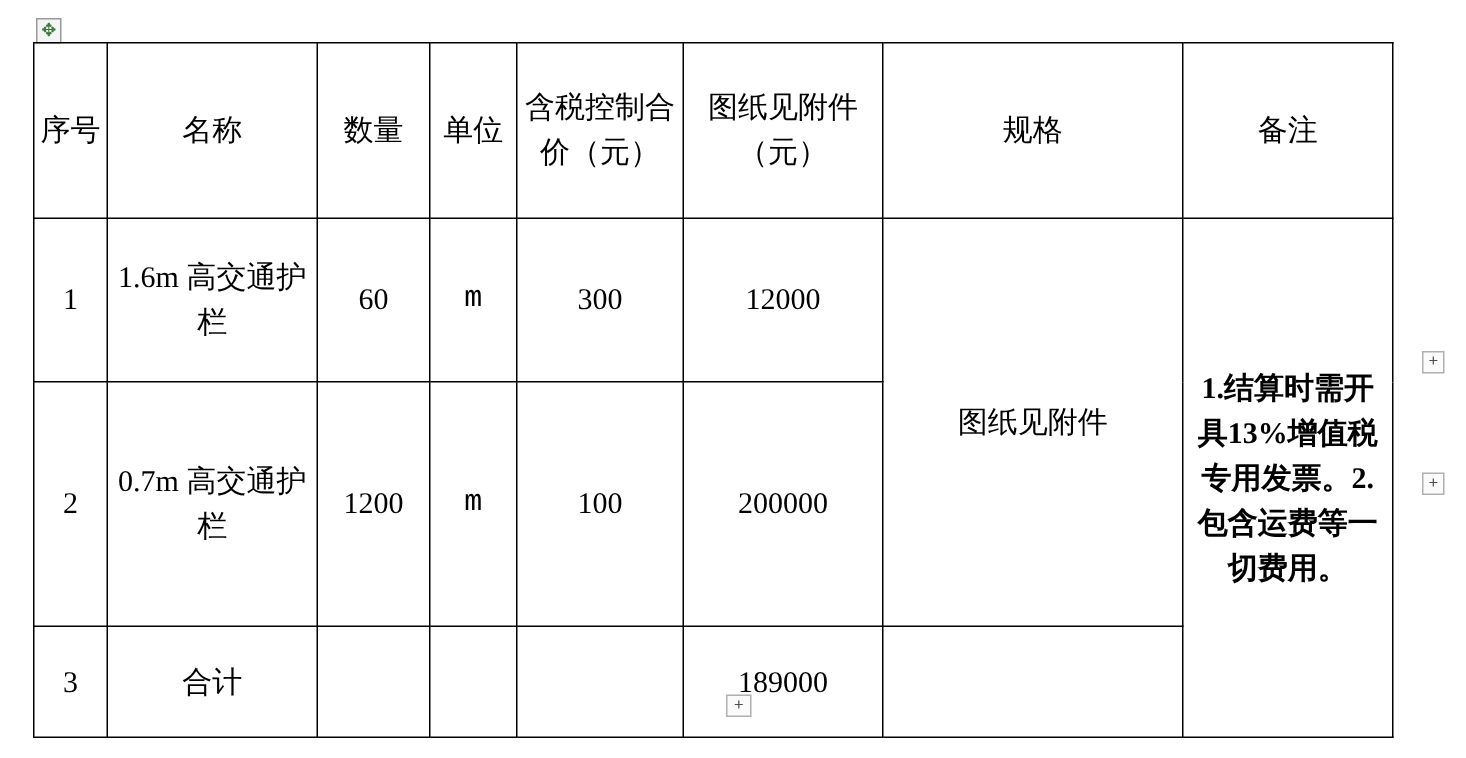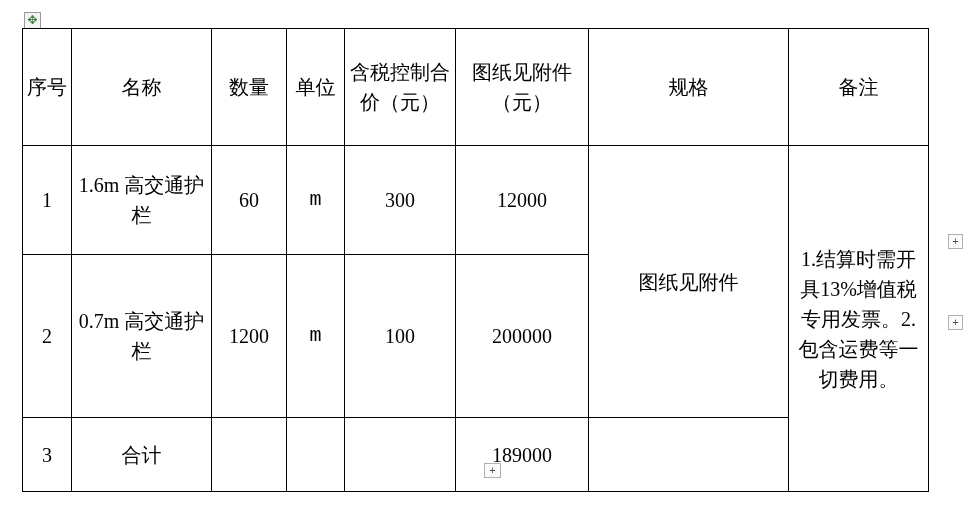--- a/index.html
+++ b/index.html
@@ -109,20 +109,21 @@
   .r3 td { height: 65px; }
 
   .narrow-head {
     font-size: 20px;
     line-height: 1.45;
   }
   .note-cell {
     font-size: 19px;
     line-height: 1.42;
     padding: 6px 10px;
+    font-weight: bold;
   }
   .latin {
     font-family: "Liberation Mono", "DejaVu Sans Mono", monospace;
     font-size: 18px;
   }
 </style>
 </head>
 <body>
 
 <div class="page">

